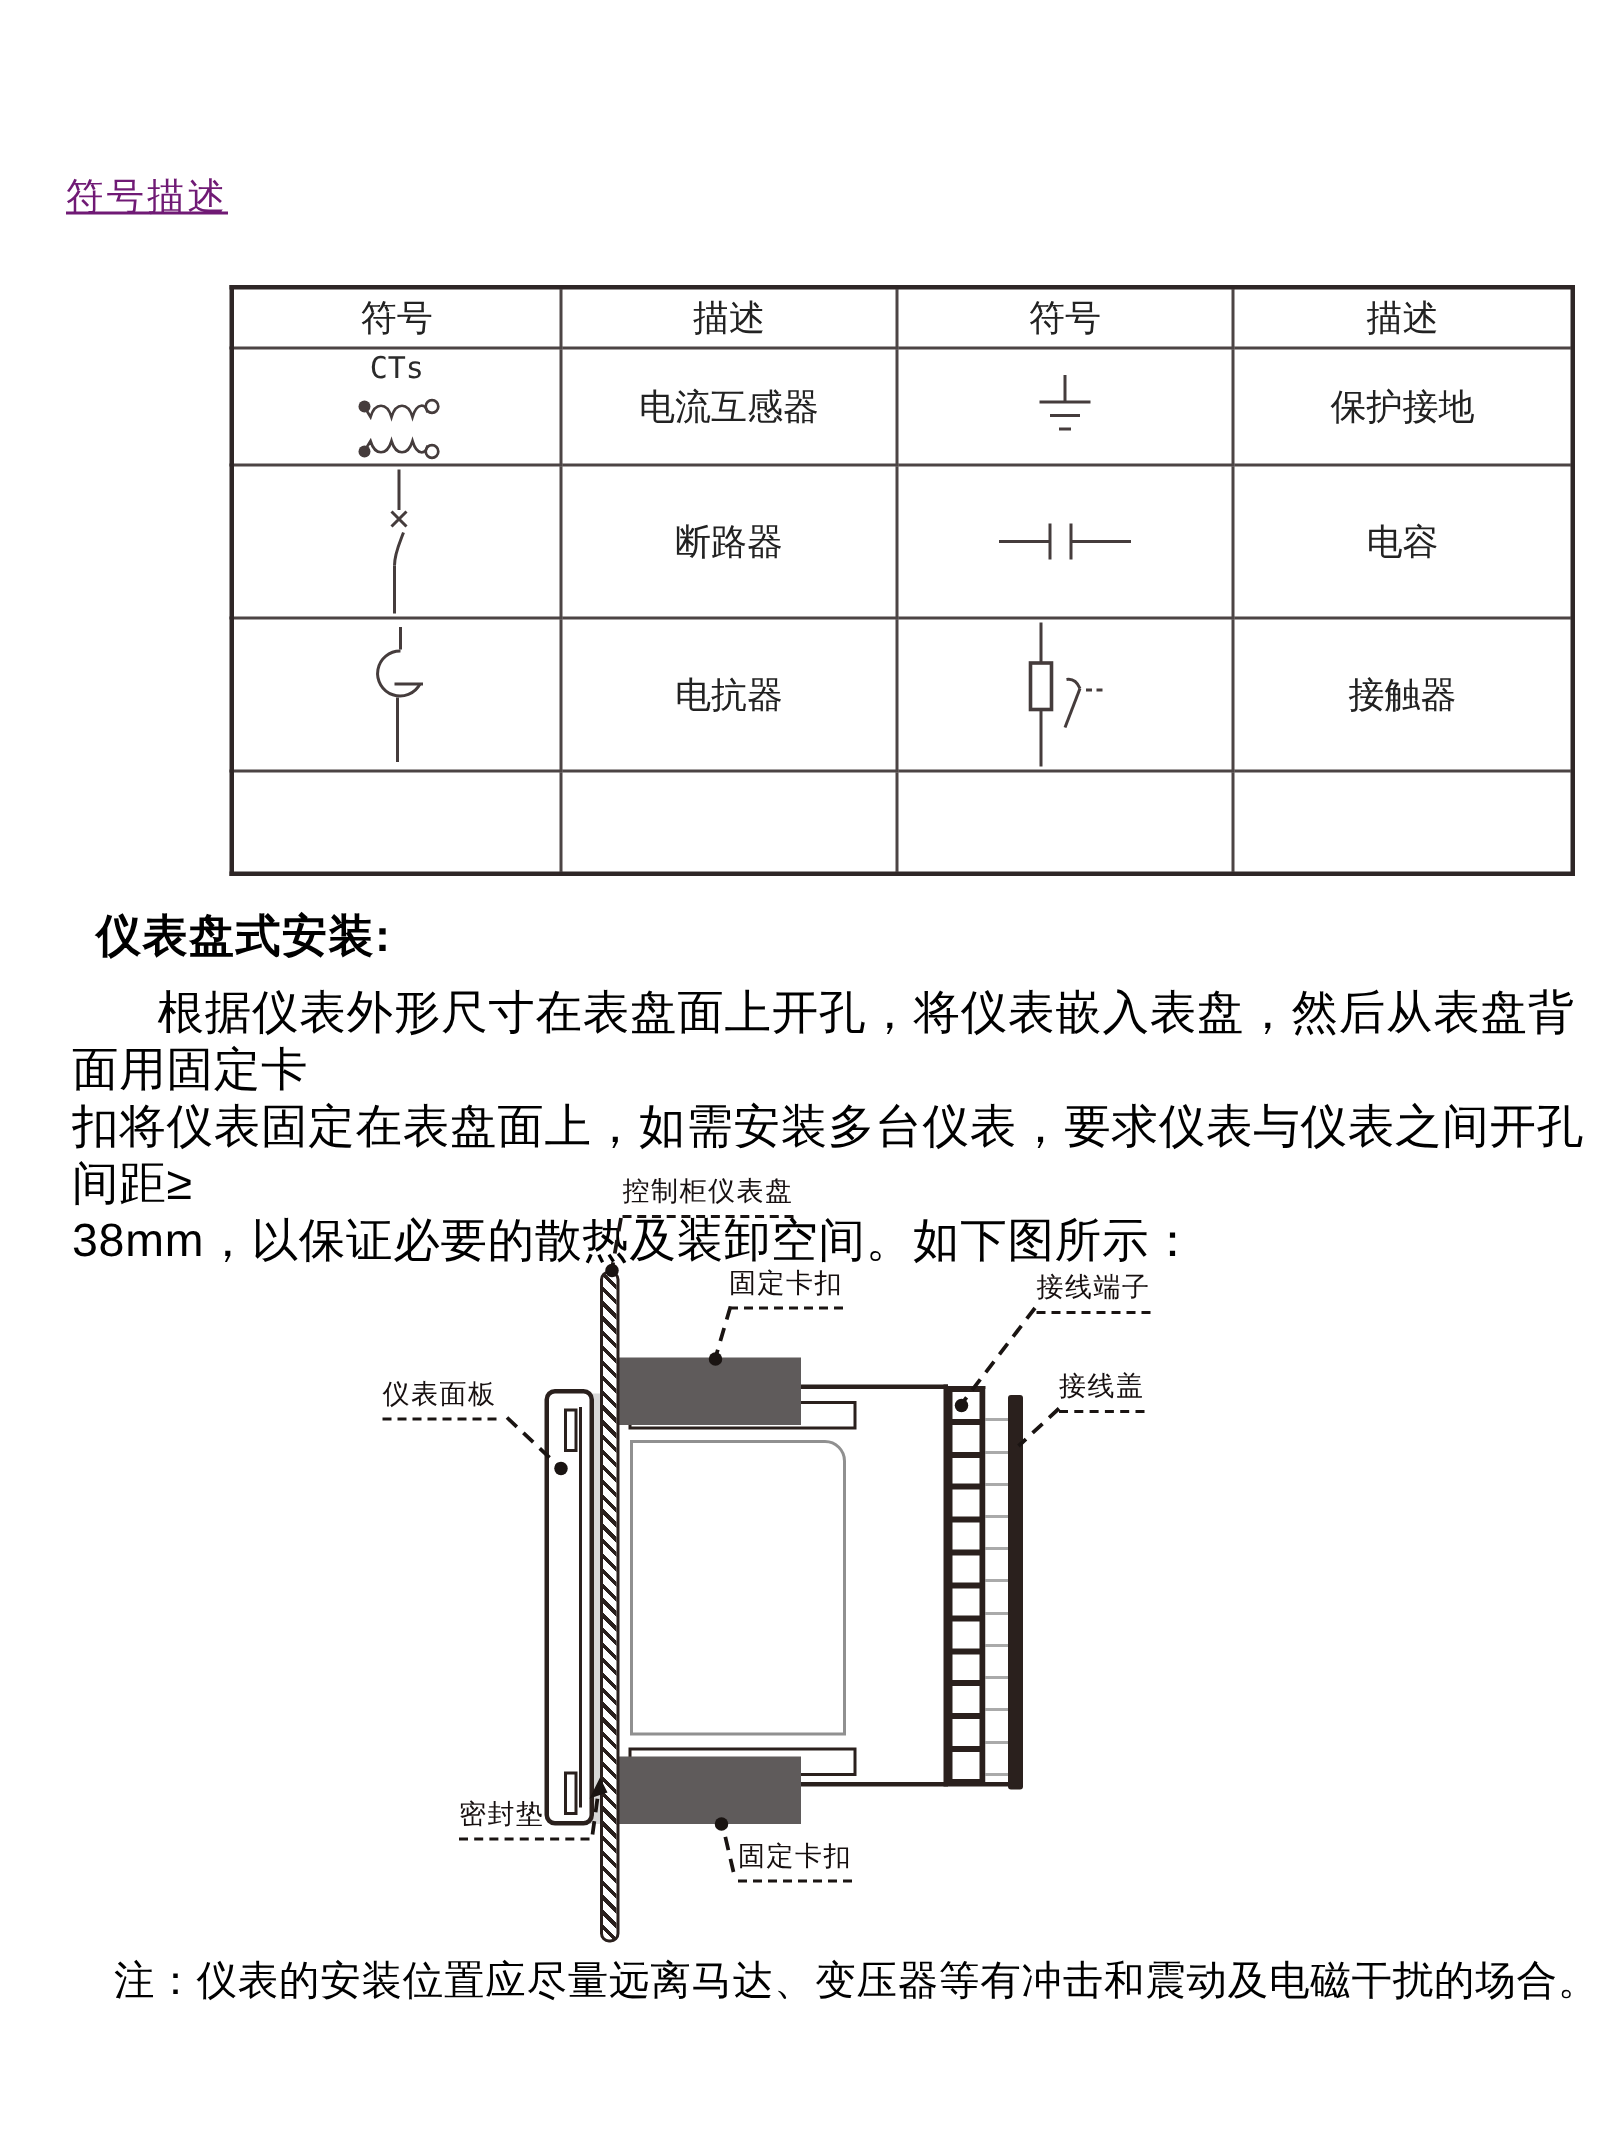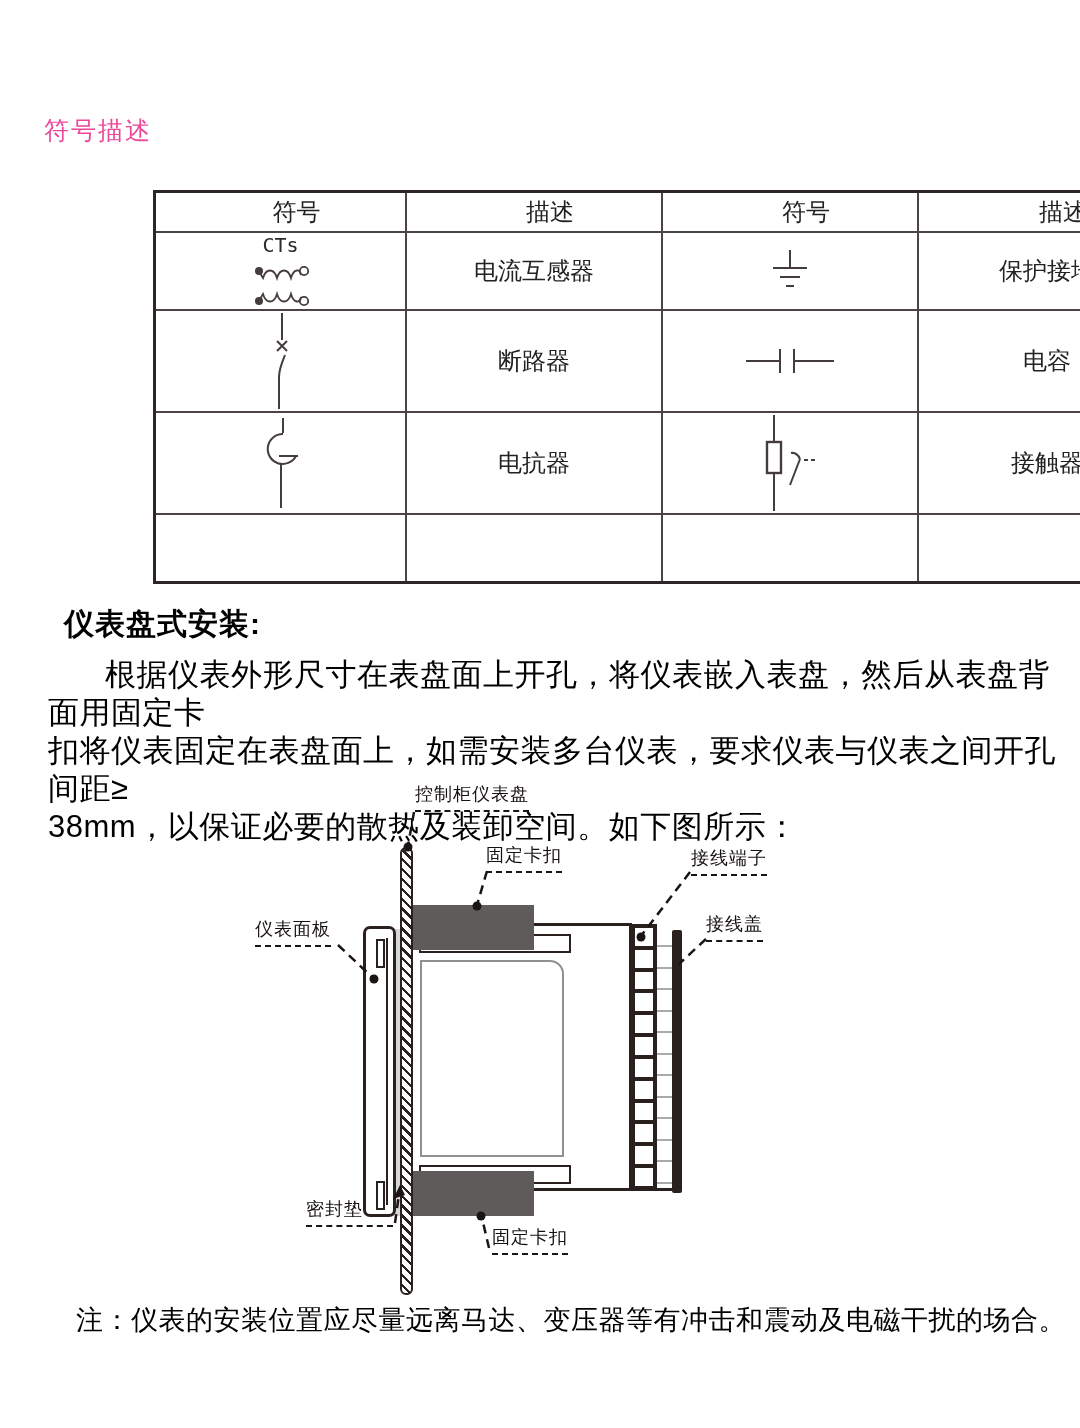--- a/index.html
+++ b/index.html
@@ -1,26 +1,26 @@
 <!DOCTYPE html>
 <html><head>
 <meta charset="utf-8">
 <style>
   html,body{margin:0;padding:0;background:#fff;}
   .page{position:relative;width:1080px;height:1428px;background:#ffffff;overflow:hidden;
         font-family:"Liberation Sans",sans-serif;color:#000;}
 
   
   .sec1-title{position:absolute;left:44px;top:114px;font-family:"Liberation Serif",serif;
-              font-size:25px;letter-spacing:2px;color:#ec4899;}
+              font-size:25px;letter-spacing:2px;color:#701a75;text-decoration:underline;}
   table.symtable{position:absolute;left:153px;top:190px;width:885px;border-collapse:collapse;
                  table-layout:fixed;font-family:"Liberation Serif",serif;font-size:24px;color:#222;}
   table.symtable td{border:2px solid #4c4444;text-align:center;vertical-align:middle;padding:0;}
   table.symtable{border:3px solid #2e2626;}
-  tr.thead td{height:38px;padding-left:32px;}
+  tr.thead td{height:38px;}
   tr.srow td{height:66px;}
   tr.erow td{height:66px;}
   .symcell{display:flex;align-items:center;justify-content:center;gap:6px;flex-direction:column;}
   .ct-label{font-family:"DejaVu Sans Mono",monospace;font-size:20px;color:#2b2b2b;}
   svg.sym{display:block;}
   svg.sym path,svg.sym line{fill:none;stroke:#453c3c;stroke-width:2;}
   svg.sym .thin{stroke-width:1.8;}
 
   
   .sec2-title{position:absolute;left:64px;top:604px;font-size:30px;font-weight:bold;letter-spacing:1px;}

